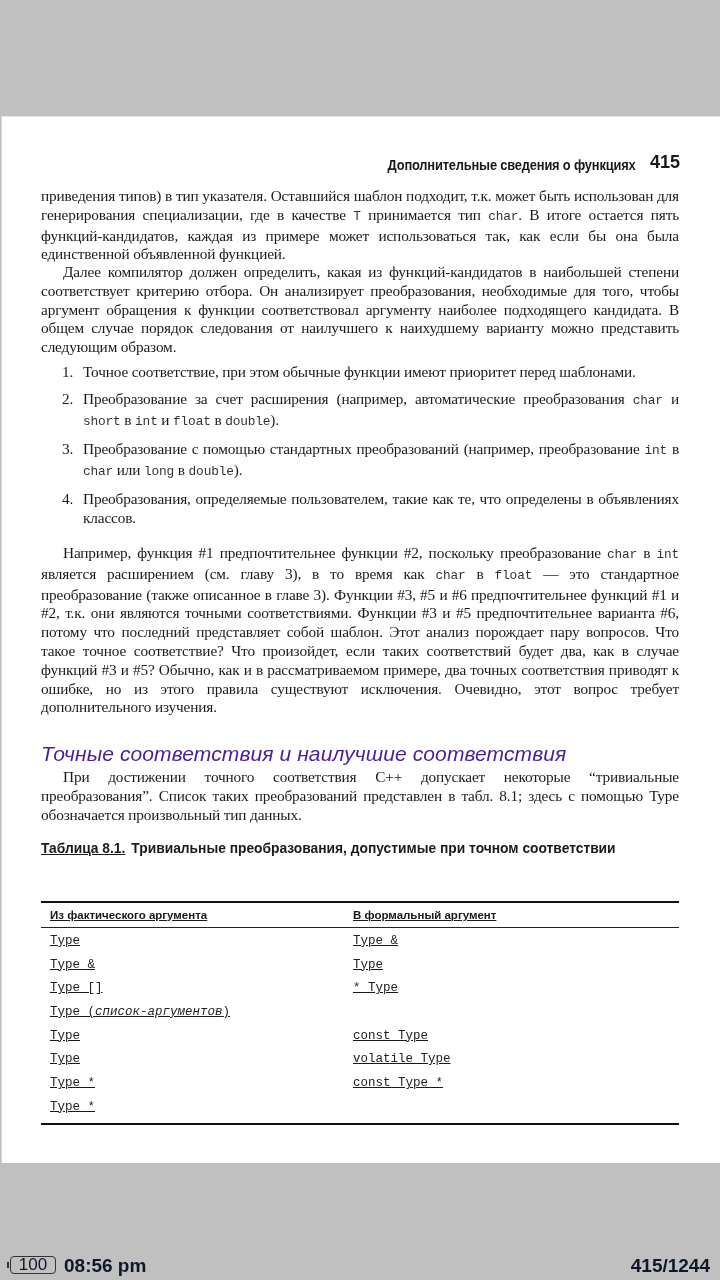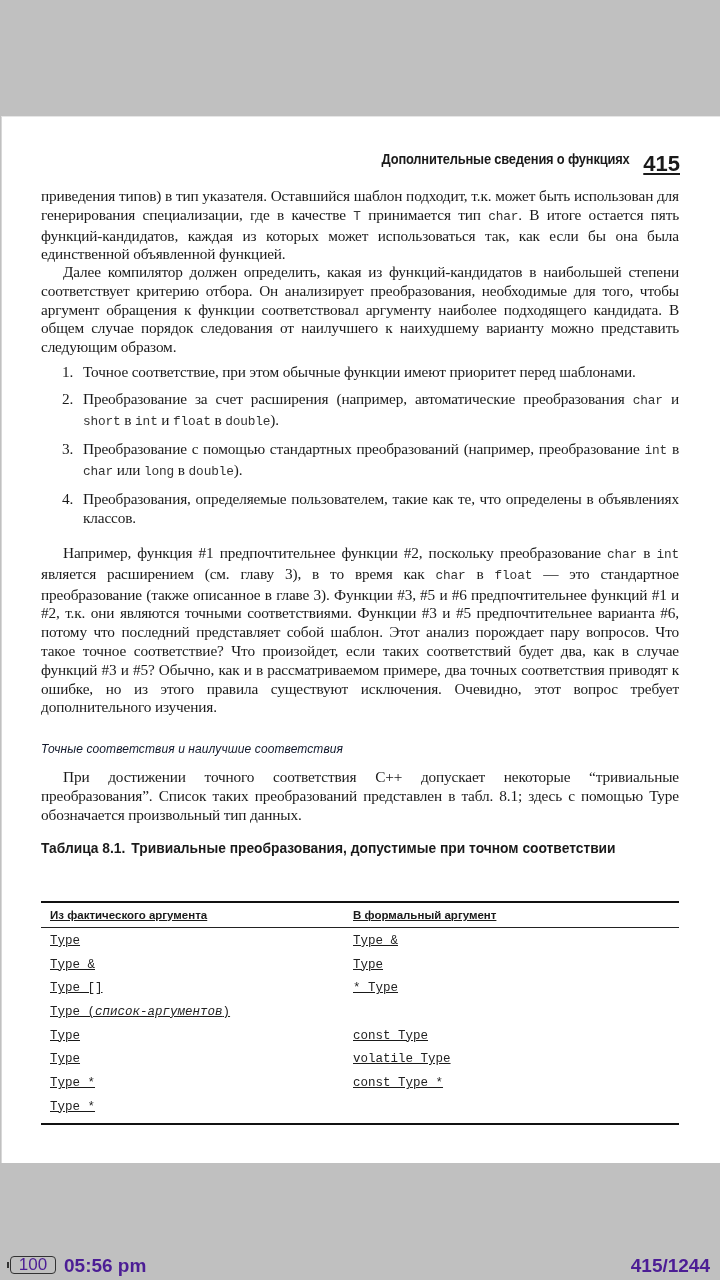--- a/index.html
+++ b/index.html
@@ -6,66 +6,66 @@
   body {
     width: 720px; height: 1280px; background: #c0c0c0; position: relative; overflow: hidden;
     font-family: "Liberation Serif", "DejaVu Serif", serif; color: #1a1a1a;
   }
   .page {
     position: absolute; left: 1px; top: 116px; width: 719px; height: 1046px;
     background: #ffffff; border-left: 1px solid #d8d8d8; border-top: 1px solid #e6e6e6;
   }
   .running-head {
     position: absolute; top: 151px; right: 40px; height: 22px;
-    display: flex; align-items: flex-start; gap: 14px;
+    display: flex; align-items: flex-end; gap: 14px;
     font-family: "Liberation Sans", "DejaVu Sans", sans-serif; font-weight: bold;
   }
   .running-head .title { font-size: 14px; letter-spacing: -0.2px; transform: scaleX(0.92); transform-origin: right; }
-  .running-head .num { font-size: 22px; text-decoration: underline; }
+  .running-head .num { font-size: 18px; }
   .text {
     position: absolute; left: 41px; width: 638px; font-size: 15.3px; line-height: 18.8px;
     text-align: justify; letter-spacing: -0.15px;
   }
   .text p { margin: 0; }
   .indent { text-indent: 22px; }
   code, .mono { font-family: "Liberation Mono", "DejaVu Sans Mono", monospace; font-size: 12.8px; color: #333; }
   .p1 { top: 187px; }
   .p2 { top: 263px; }
   ol.list { position: absolute; left: 62px; width: 617px; top: 363px; margin: 0; padding: 0; list-style: none;
     font-size: 15.3px; line-height: 18.8px; text-align: justify; letter-spacing: -0.15px; }
   ol.list li { position: relative; padding-left: 21px; margin-bottom: 8.5px; }
   ol.list li .n { position: absolute; left: 0; top: 0; }
   .p3 { top: 544px; }
   .section-heading {
     position: absolute; left: 41px; top: 742px; font-family: "Liberation Sans", "DejaVu Sans", sans-serif;
-    font-style: italic; font-size: 12px; letter-spacing: 0.1px; color: #0f172a;
+    font-style: italic; font-size: 21px; letter-spacing: 0.1px; color: #4c1d95;
   }
   .p4 { top: 768px; }
   .table-caption {
     position: absolute; left: 41px; top: 839px; width: 620px;
     font-family: "Liberation Sans", "DejaVu Sans", sans-serif; font-weight: bold; font-size: 13.8px; line-height: 19px;
     display: flex;
   }
-  .table-caption .lbl { white-space: nowrap; margin-right: 6px; }
+  .table-caption .lbl { white-space: nowrap; margin-right: 6px; text-decoration: underline; }
   .tbl {
     position: absolute; left: 41px; top: 901px; width: 638px;
     border-top: 2.5px solid #111; border-bottom: 2.5px solid #111; text-decoration: underline;
   }
   .tbl .hdr {
     display: flex; height: 24px; align-items: center; border-bottom: 1.5px solid #222;
     font-family: "Liberation Sans", "DejaVu Sans", sans-serif; font-weight: bold; font-size: 11.5px;
   }
   .tbl .row { display: flex; height: 23.7px; align-items: center; font-family: "Liberation Mono", "DejaVu Sans Mono", monospace; font-size: 12.5px; color: #222; }
   .tbl .rows { padding: 1px 0 4px 0; }
   .c1 { width: 303px; padding-left: 9px; box-sizing: border-box; }
   .c2 { flex: 1; padding-left: 9px; box-sizing: border-box; }
   .ital { font-style: italic; }
   .status-bar {
     position: absolute; left: 0; top: 1250px; width: 720px; height: 30px;
-    font-family: "Liberation Sans", "DejaVu Sans", sans-serif; font-size: 19px; color: #4c1d95;
+    font-family: "Liberation Sans", "DejaVu Sans", sans-serif; font-size: 19px; color: #0f172a;
   }
   .battery {
     position: absolute; left: 10px; top: 6px; height: 18px; width: 46px; box-sizing: border-box;
     border: 1.5px solid #333; border-radius: 4px; font-size: 17px; line-height: 15px; text-align: center;
   }
   .battery::before { content: ""; position: absolute; left: -4px; top: 5px; width: 2px; height: 6px; background: #333; }
   .clock { position: absolute; left: 64px; top: 5px; font-weight: bold; }
   .chapter { position: absolute; left: 208px; top: 5px; }
   .pages { position: absolute; right: 10px; top: 5px; font-weight: bold; }
 </style>
@@ -73,21 +73,21 @@
 <body>
 
 <div class="page"></div>
 
 <div class="running-head">
   <span class="title">Дополнительные сведения о функциях</span>
   <span class="num">415</span>
 </div>
 
 <div class="text p1">
-  <p><span>приведения типов) в тип указателя. Оставшийся шаблон подходит, т.к. может быть использован для генерирования специализации, где в качестве </span><code>T</code><span> принимается тип </span><code>char</code><span>. В итоге остается пять функций-кандидатов, каждая из которых может использоваться так, как если бы она была единственной объявленной функцией.</span></p>
+  <p><span>приведения типов) в тип указателя. Оставшийся шаблон подходит, т.к. может быть использован для генерирования специализации, где в качестве </span><code>T</code><span> принимается тип </span><code>char</code><span>. В итоге остается пять функций-кандидатов, каждая из примере может использоваться так, как если бы она была единственной объявленной функцией.</span></p>
 </div>
 
 <div class="text p2">
   <p class="indent">Далее компилятор должен определить, какая из функций-кандидатов в наибольшей степени соответствует критерию отбора. Он анализирует преобразования, необходимые для того, чтобы аргумент обращения к функции соответствовал аргументу наиболее подходящего кандидата. В общем случае порядок следования от наилучшего к наихудшему варианту можно представить следующим образом.</p>
 </div>
 
 <ol class="list">
   <li>
     <span class="n">1.</span>
     <span>Точное соответствие, при этом обычные функции имеют приоритет перед шаблонами.</span>
@@ -155,15 +155,15 @@
         <div class="c2"><span>const Type *</span><span class="ital"></span><span></span></div>
       </div>
       <div class="row">
         <div class="c1"><span>Type *</span><span class="ital"></span><span></span></div>
       </div>
     </div>
 </div>
 
 <div class="status-bar">
   <div class="battery"><span>100</span></div>
-  <span class="clock">05:56 pm</span>
+  <span class="clock">08:56 pm</span>
   <span class="pages">415/1244</span>
 </div>
 
 </body></html>

